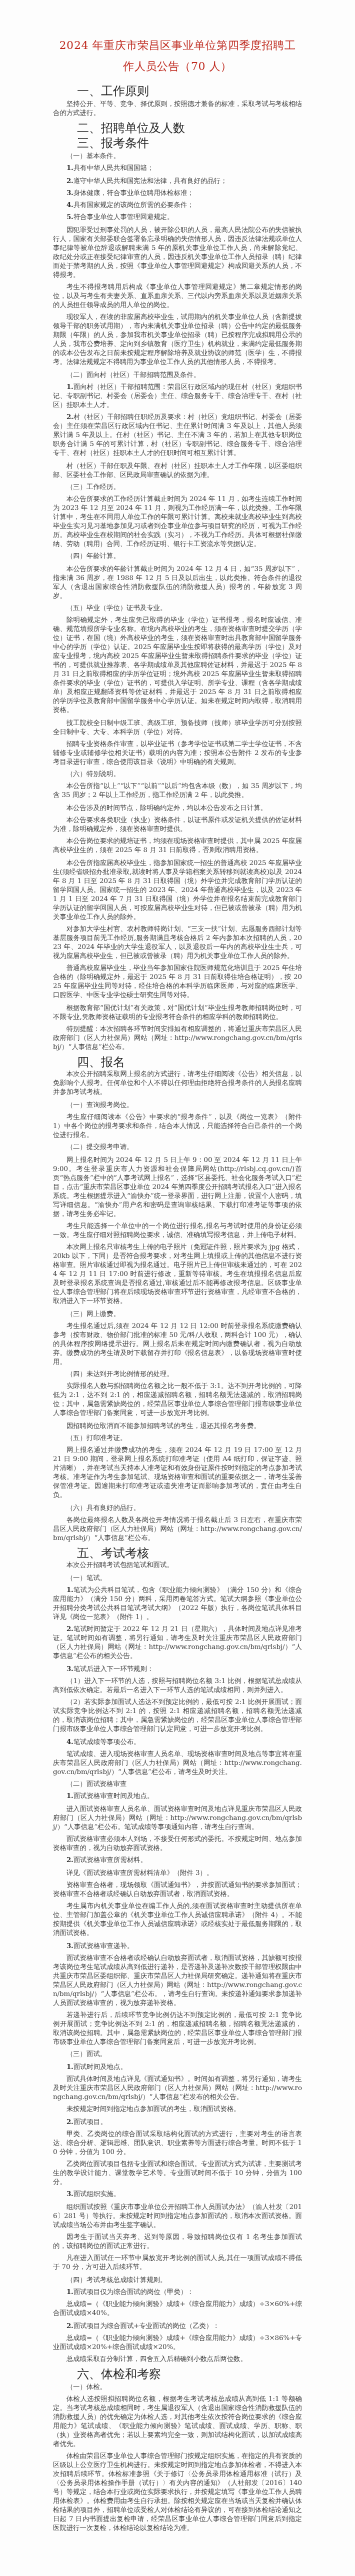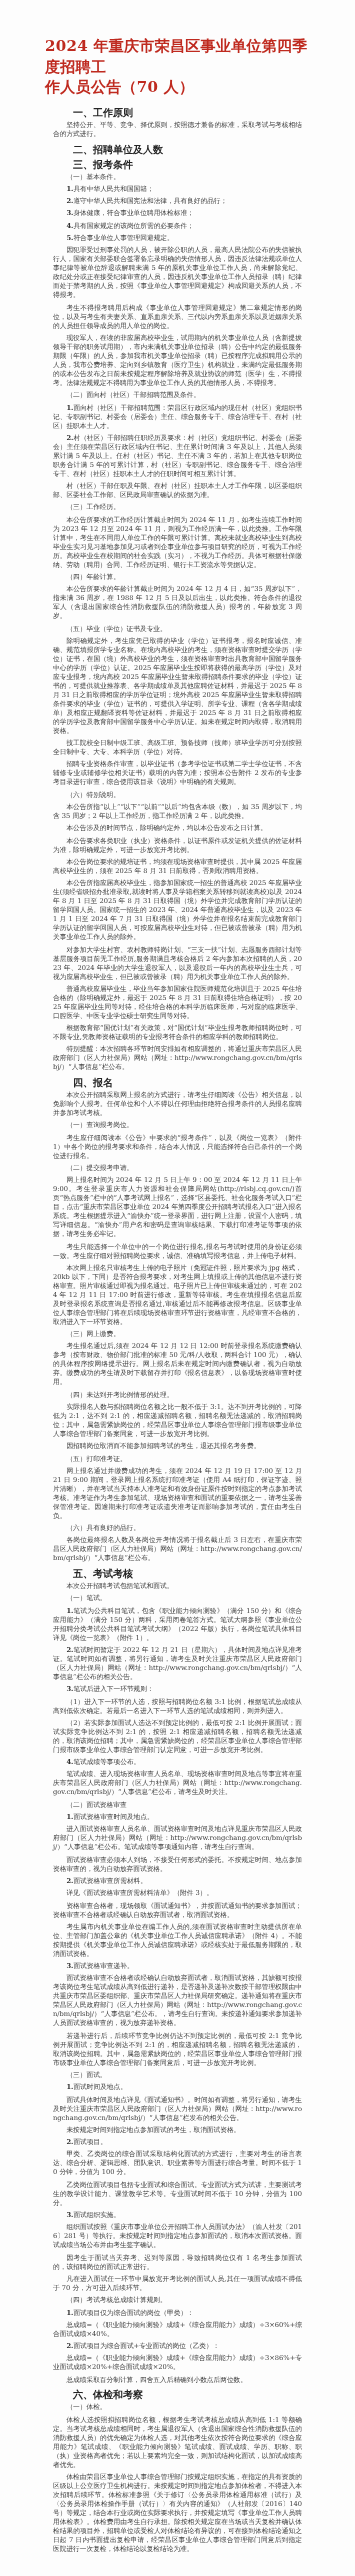--- a/index.html
+++ b/index.html
@@ -8,44 +8,44 @@
     position:relative;
     width:355px;
     height:2823px;
     margin:0;
     background:#fdfdfd;
     overflow:hidden;
     font-family:"DejaVu Serif","Liberation Serif",serif;
   }
   .doc-title{
     margin:36px 45px 10.3px 45px;
-    text-align:left;
+    text-align:center;
     color:#bf2a1f;
-    font-size:15px;
+    font-size:11px;
     line-height:20.6px;
-    font-weight:bold;
+    font-weight:normal;
     letter-spacing:0.3px;
   }
   .doc-title .t-line{display:block;}
   .content{padding:0 53px 0 53px;}
   .content p{
     font-size:6.7px;
     line-height:9px;
     margin:3.3px 0;
     text-indent:2em;
     text-align:justify;
     color:#3b3b3b;
     word-break:break-all;
   }
   .content h2{
-    font-size:10px;
+    font-size:12px;
     line-height:9.3px;
     margin:5.7px 0 3.6px 0;
     text-indent:2em;
-    font-weight:bold;
+    font-weight:normal;
     color:#252525;
   }
   .content p b{font-weight:bold;color:#2e2e2e;}
 </style>
 </head>
 <body>
 
 <div class="page">
   <h1 class="doc-title">
     <span class="t-line">2024 年重庆市荣昌区事业单位第四季度招聘工</span>
@@ -74,21 +74,21 @@
       <p>本公告所要求的工作经历计算截止时间为 2024 年 11 月，如考生连续工作时间为 2023 年 12 月至 2024 年 11 月，则视为工作经历满一年，以此类推。工作年限计算中，考生在不同用人单位工作的年限可累计计算。离校未就业高校毕业生到高校毕业生实习见习基地参加见习或者到企事业单位参与项目研究的经历，可视为工作经历。高校毕业生在校期间的社会实践（实习），不视为工作经历。具体可根据社保缴纳、劳动（聘用）合同、工作经历证明、银行卡工资流水等凭据认定。</p>
       <p>（四）年龄计算。</p>
       <p>本公告所要求的年龄计算截止时间为 2024 年 12 月 4 日，如“35 周岁以下”，指未满 36 周岁，在 1988 年 12 月 5 日及以后出生，以此类推。符合条件的退役军人（含退出国家综合性消防救援队伍的消防救援人员）报考的，年龄放宽 3 周岁。</p>
       <p>（五）毕业（学位）证书及专业。</p>
       <p>除明确规定外，考生应凭已取得的毕业（学位）证书报考，报名时应诚信、准确、规范填报所学专业名称。在境内高校毕业的考生，须在资格审查时提交学历（学位）证书，在国（境）外高校毕业的考生，须在资格审查时出具教育部中国留学服务中心的学历（学位）认证。2025 年应届毕业生按即将获得的最高学历（学位）及对应专业报考，境内高校 2025 年应届毕业生暂未取得招聘条件要求的毕业（学位）证书的，可提供就业推荐表、各学期成绩单及其他应聘佐证材料，并最迟于 2025 年 8 月 31 日之前取得相应的学历学位证明；境外高校 2025 年应届毕业生暂未取得招聘条件要求的毕业（学位）证书的，可提供入学证明、所学专业、课程（含各学期成绩单）及相应正规翻译资料等佐证材料，并最迟于 2025 年 8 月 31 日之前取得相应的学历学位及教育部中国留学服务中心学历认证。如未在规定时间内取得，取消聘用资格。</p>
       <p>技工院校全日制中级工班、高级工班、预备技师（技师）班毕业学历可分别按照全日制中专、大专、本科学历（学位）对待。</p>
       <p>招聘专业资格条件审查，以毕业证书（参考学位证书或第二学士学位证书，不含辅修专业或辅修学位相关证书）载明的内容为准；按照本公告附件 2 发布的专业参考目录进行审查，综合使用该目录《说明》中明确的有关规则。</p>
       <p>（六）特别说明。</p>
       <p>本公告所指“以上”“以下”“以前”“以后”均包含本级（数），如 35 周岁以下，均含 35 周岁；2 年以上工作经历，指工作经历满 2 年，以此类推。</p>
       <p>本公告涉及的时间节点，除明确约定外，均以本公告发布之日计算。</p>
-      <p>本公告要求各类职业（执业）资格条件，以证书原件或发证机关提供的佐证材料为准，除明确规定外，可进一步放宽开考比例。</p>
+      <p>本公告要求各类职业（执业）资格条件，以证书原件或发证机关提供的佐证材料为准，除明确规定外，须在资格审查时提供。</p>
       <p>本公告岗位要求的规培证书，均须在现场资格审查时提供，其中属 2025 年应届高校毕业生的，须在 2025 年 8 月 31 日前取得，否则取消聘用资格。</p>
       <p>本公告所指应届高校毕业生，指参加国家统一招生的普通高校 2025 年应届毕业生(须经省级招办批准录取,就读时将人事及学籍档案关系转移到就读高校)以及 2024 年 8 月 1 日至 2025 年 8 月 31 日取得国（境）外学位并完成教育部门学历认证的留学回国人员。国家统一招生的 2023 年、2024 年普通高校毕业生，以及 2023 年 1 月 1 日至 2024 年 7 月 31 日取得国（境）外学位并在报名结束前完成教育部门学历认证的留学回国人员，可按应届高校毕业生对待，但已被或曾被录（聘）用为机关事业单位工作人员的除外。</p>
       <p>对参加大学生村官、农村教师特岗计划、“三支一扶”计划、志愿服务西部计划等基层服务项目前无工作经历,服务期满且考核合格后 2 年内参加本次招聘的人员，2023 年、2024 年毕业的大学生退役军人，以及退役后一年内的高校毕业生士兵，可视为应届高校毕业生，但已被或曾被录（聘）用为机关事业单位工作人员的除外。</p>
       <p>普通高校应届毕业生，毕业当年参加国家住院医师规范化培训且于 2025 年住培合格的（除明确规定外，最迟于 2025 年 8 月 31 日前取得住培合格证明），按 2025 年应届毕业生同等对待，经住培合格的本科学历临床医师，与对应的临床医学、口腔医学、中医专业学位硕士研究生同等对待。</p>
       <p>根据教育部“国优计划”有关政策，对“国优计划”毕业生报考教师招聘岗位时，可不限专业,凭教师资格证载明的专业报考符合条件的相应学科的教师招聘岗位。</p>
       <p>特别提醒：本次招聘各环节时间安排如有相应调整的，将通过重庆市荣昌区人民政府部门（区人力社保局）网站（网址：http://www.rongchang.gov.cn/bm/qrlsbj/）“人事信息”栏公布。</p>
       <h2>四、报名</h2>
       <p>本次公开招聘采取网上报名的方式进行，请考生仔细阅读《公告》相关信息，以免影响个人报考。任何单位和个人不得以任何理由拒绝符合报考条件的人员报名应聘并参加考试考核。</p>
       <p>（一）查询报考岗位。</p>
       <p>考生应仔细阅读本《公告》中要求的“报考条件”，以及《岗位一览表》（附件 1）中各个岗位的报考要求和条件，结合本人情况，只能选择符合自己条件的一个岗位进行报名。</p>

